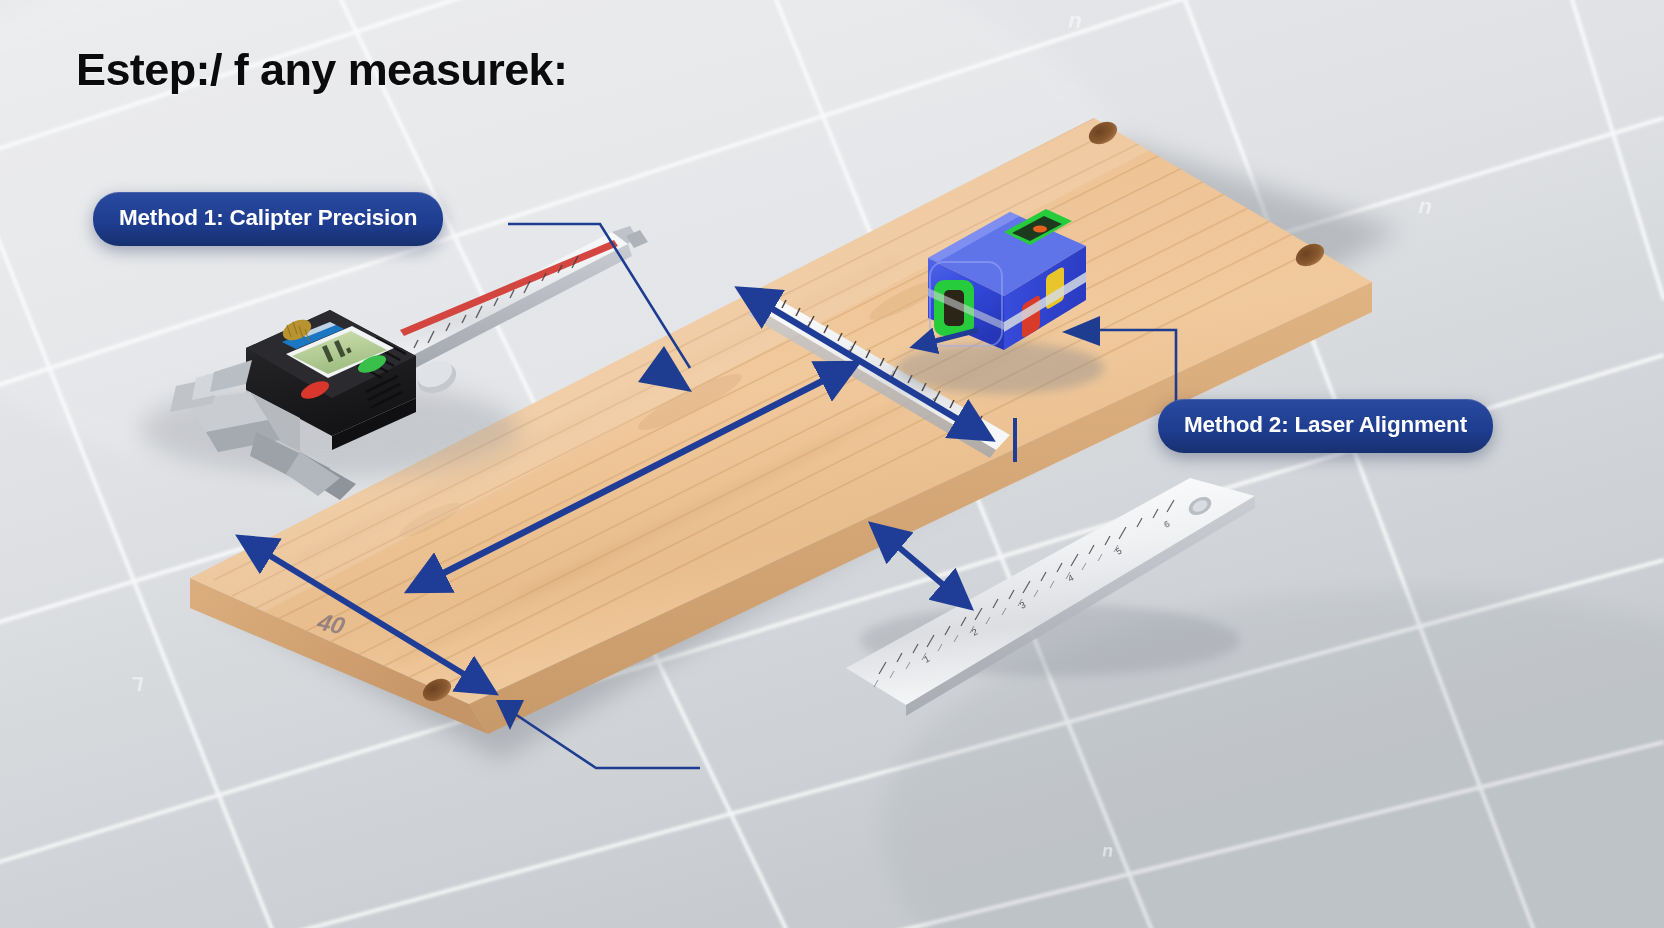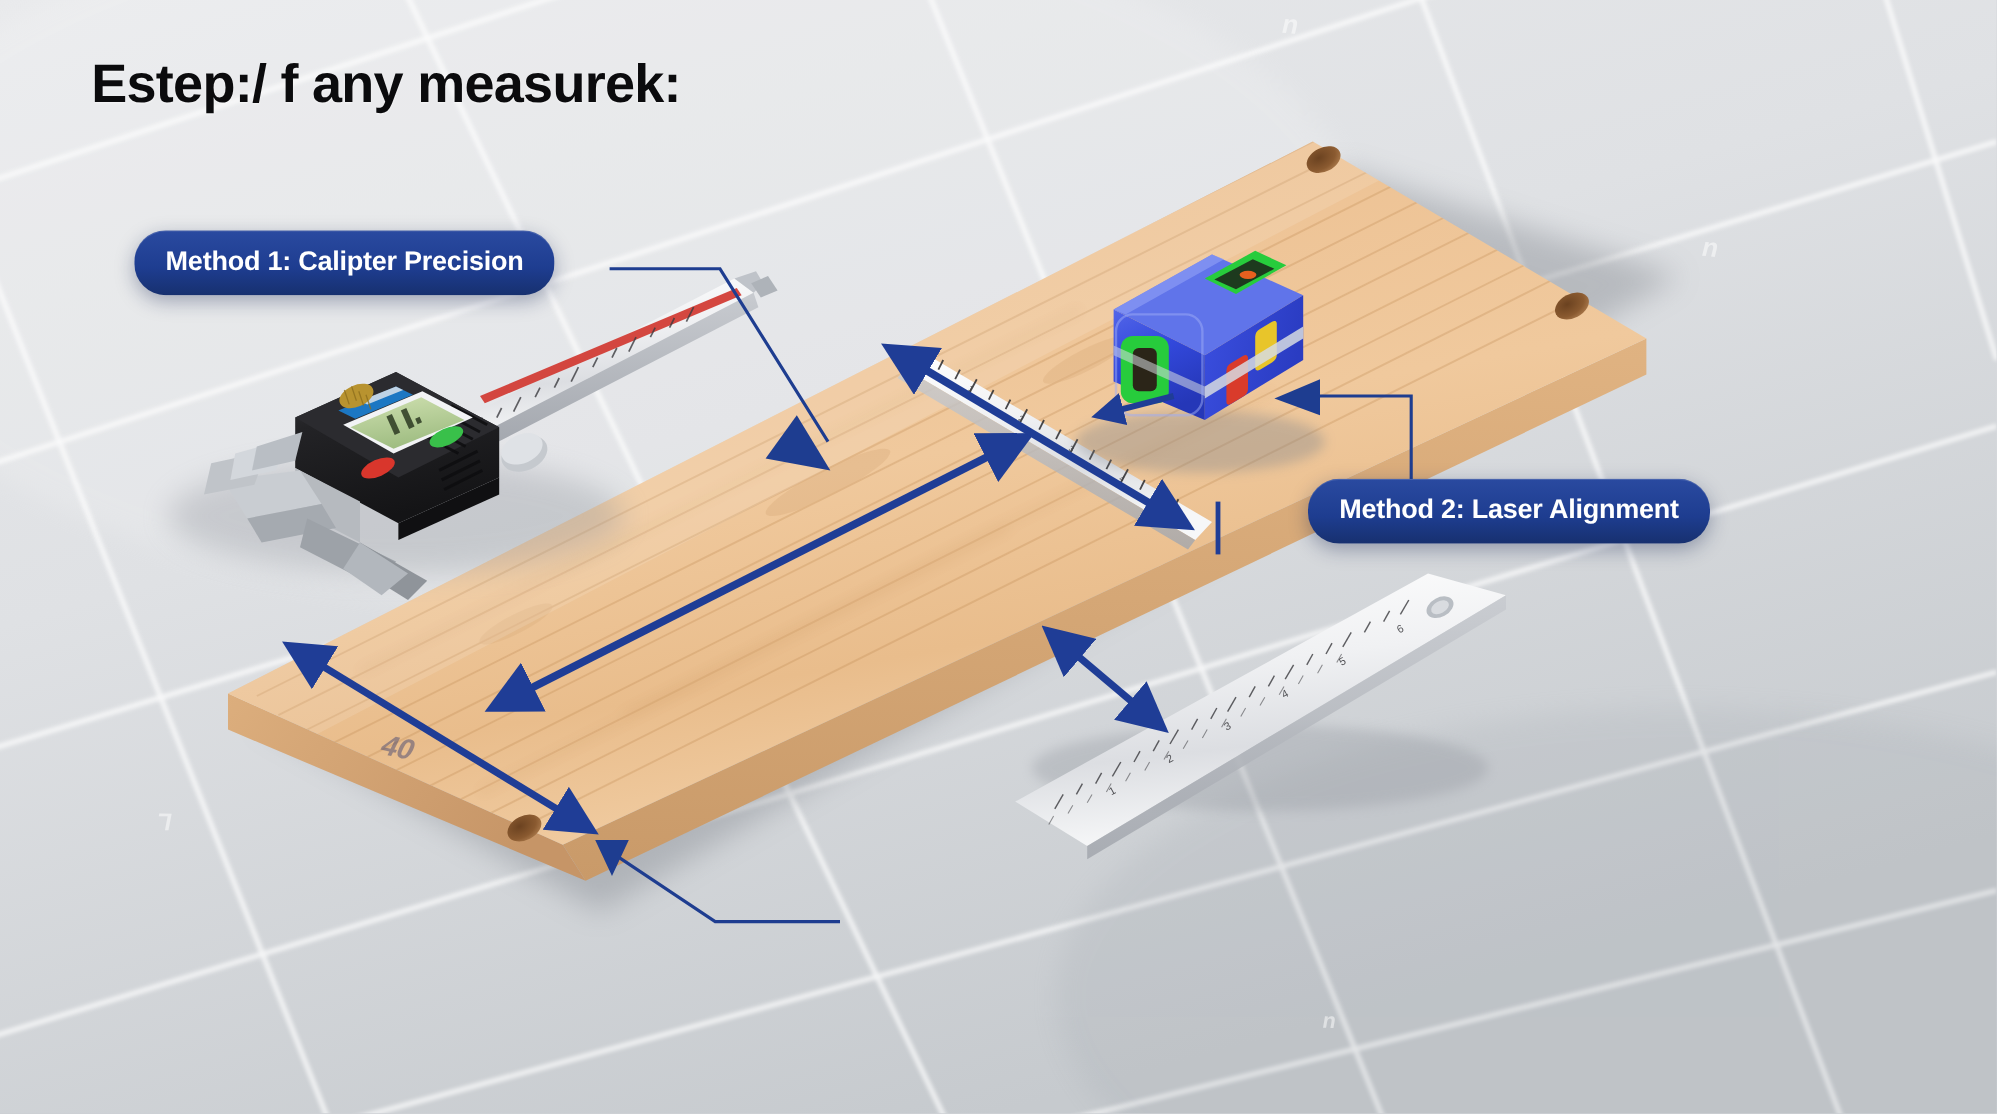--- a/index.html
+++ b/index.html
@@ -42,22 +42,22 @@
     font-size: 22.5px;
     font-weight: bold;
     letter-spacing: -0.2px;
     border-radius: 26px;
     padding: 13px 26px 15px 26px;
     white-space: nowrap;
     box-shadow: 0 5px 16px rgba(20,35,80,0.35), inset 0 1px 0 rgba(255,255,255,0.14);
     background-image: linear-gradient(180deg, #29499c 0%, #1e3d90 55%, #1a3madd 100%);
     background-image: linear-gradient(180deg, #2a4aa0 0%, #1e3d90 58%, #17306f 100%);
   }
-  #badge-1 { left: 112px;  top: 192px; }
-  #badge-2 { left: 1090px; top: 399px; text-align: right; }
+  #badge-1 { left: 93px;  top: 192px; }
+  #badge-2 { left: 1158px; top: 399px; text-align: right; }
   #badge-3 { left: 676px;  top: 740px; }
 
   
   .bg-glyph {
     position: absolute;
     color: rgba(255,255,255,0.50);
     font-size: 22px;
     font-weight: bold;
     font-family: "Liberation Sans", sans-serif;
     user-select: none;

